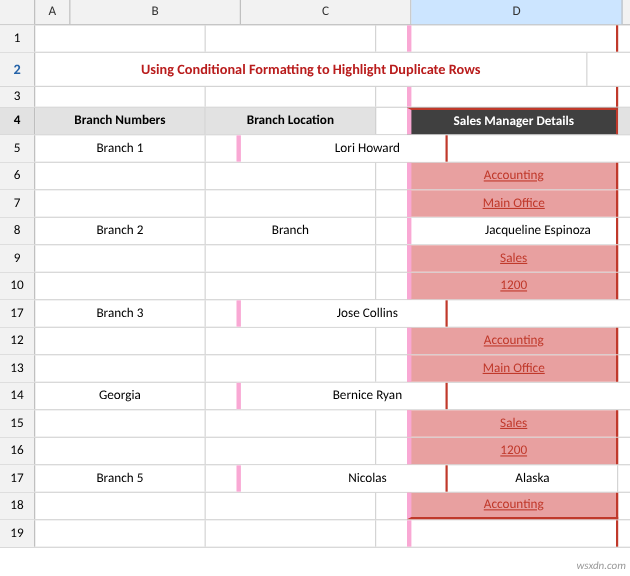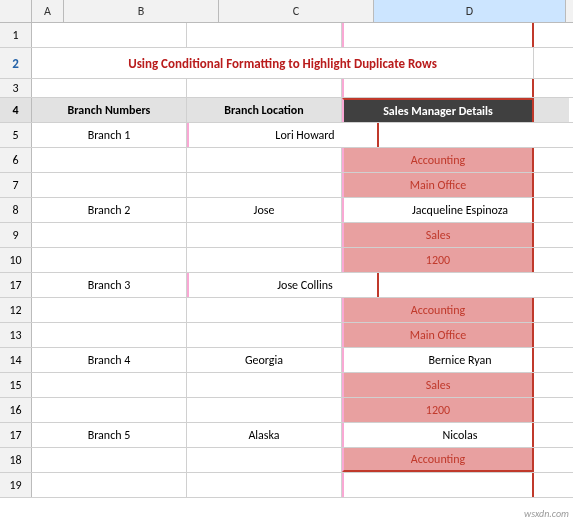--- a/index.html
+++ b/index.html
@@ -73,21 +73,21 @@
       justify-content: center;
       border-right: 1px solid #d0d0d0;
       padding: 1px 4px;
       text-align: center;
       font-size: 12px;
     }
 
     .cell-a { width: 32px; min-width: 32px; background: #f2f2f2; border-right: 1px solid #bbb; }
     .cell-b { width: 155px; min-width: 155px; }
     .cell-c { width: 155px; min-width: 155px; }
-    .cell-d { width: 192px; min-width: 192px; border-left: 2px solid #f9a8d4; border-right: 2px solid #c0392b; }
+    .cell-d { width: 192px; min-width: 192px; border-left: 4px solid #f9a8d4; border-right: 2px solid #c0392b; margin-left: 28px; }
     .cell-e { width: 35px; min-width: 35px; border-right: none; }
 
     .row-1 .ss-cell { height: 24px; }
     .row-2 .ss-cell { height: 30px; }
     .row-3 .ss-cell { height: 18px; }
     .row-4 .ss-cell { height: 24px; font-weight: bold; background: #e2e2e2; }
     .row-4 .cell-d { background: #e2e2e2; border-top: 2px solid #c0392b; }
     .row-5 .ss-cell { height: 24px; }
     .row-6 .ss-cell { height: 24px; }
     .row-7 .ss-cell { height: 24px; }
@@ -108,20 +108,21 @@
       font-weight: bold;
       color: #2563a8;
       font-size: 13px;
     }
     .bg-white-d { background-color: #ffffff; padding-left: 48px; }
 
     .duplicate-pink {
       background-color: #e8a0a0 !important;
       color: #c0392b !important;
       font-weight: normal;
+      text-decoration: underline;
     }
 
     .header-d {
       background-color: #404040 !important;
       color: #ffffff !important;
       font-weight: bold;
       font-size: 12px;
     }
 
     .bold-text { font-weight: bold; }
@@ -209,21 +210,21 @@
       <div class="ss-cell cell-a">7</div>
       <div class="ss-cell cell-b"></div>
       <div class="ss-cell cell-c"></div>
       <div class="ss-cell cell-d duplicate-pink">Main Office</div>
       <div class="ss-cell cell-e"></div>
     </div>
 
     <div class="ss-row row-8">
       <div class="ss-cell cell-a">8</div>
       <div class="ss-cell cell-b">Branch 2</div>
-      <div class="ss-cell cell-c">Jose</div>
+      <div class="ss-cell cell-c">Branch</div>
       <div class="ss-cell cell-d bg-white-d">Jacqueline Espinoza</div>
       <div class="ss-cell cell-e"></div>
     </div>
 
     <div class="ss-row row-9">
       <div class="ss-cell cell-a">9</div>
       <div class="ss-cell cell-b"></div>
       <div class="ss-cell cell-c"></div>
       <div class="ss-cell cell-d duplicate-pink">Sales</div>
       <div class="ss-cell cell-e"></div>
@@ -255,21 +256,20 @@
     <div class="ss-row row-13">
       <div class="ss-cell cell-a">13</div>
       <div class="ss-cell cell-b"></div>
       <div class="ss-cell cell-c"></div>
       <div class="ss-cell cell-d duplicate-pink">Main Office</div>
       <div class="ss-cell cell-e"></div>
     </div>
 
     <div class="ss-row row-14">
       <div class="ss-cell cell-a">14</div>
-      <div class="ss-cell cell-b">Branch 4</div>
       <div class="ss-cell cell-c">Georgia</div>
       <div class="ss-cell cell-d bg-white-d">Bernice Ryan</div>
       <div class="ss-cell cell-e"></div>
     </div>
 
     <div class="ss-row row-15">
       <div class="ss-cell cell-a">15</div>
       <div class="ss-cell cell-b"></div>
       <div class="ss-cell cell-c"></div>
       <div class="ss-cell cell-d duplicate-pink">Sales</div>
@@ -280,22 +280,22 @@
       <div class="ss-cell cell-a">16</div>
       <div class="ss-cell cell-b"></div>
       <div class="ss-cell cell-c"></div>
       <div class="ss-cell cell-d duplicate-pink">1200</div>
       <div class="ss-cell cell-e"></div>
     </div>
 
     <div class="ss-row row-17">
       <div class="ss-cell cell-a">17</div>
       <div class="ss-cell cell-b">Branch 5</div>
+      <div class="ss-cell cell-d bg-white-d">Nicolas</div>
       <div class="ss-cell cell-c">Alaska</div>
-      <div class="ss-cell cell-d bg-white-d">Nicolas</div>
       <div class="ss-cell cell-e"></div>
     </div>
 
     <div class="ss-row row-18">
       <div class="ss-cell cell-a">18</div>
       <div class="ss-cell cell-b"></div>
       <div class="ss-cell cell-c"></div>
       <div class="ss-cell cell-d duplicate-pink">Accounting</div>
       <div class="ss-cell cell-e"></div>
     </div>

